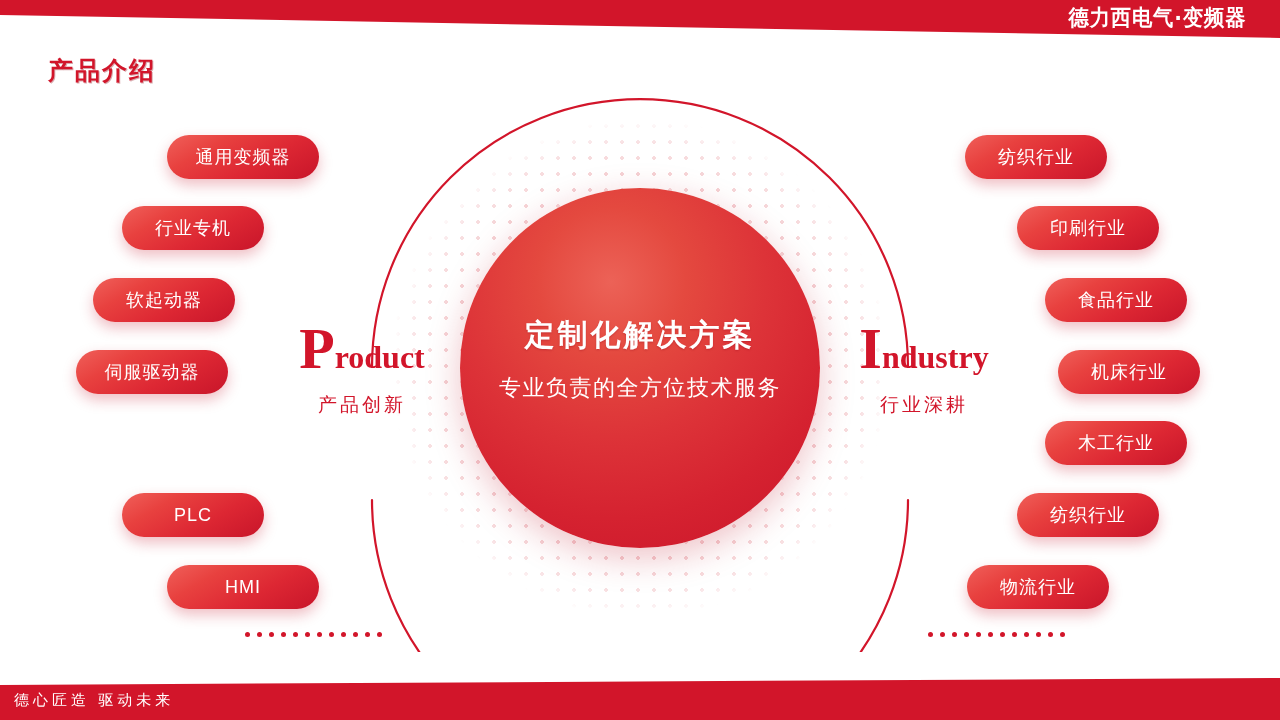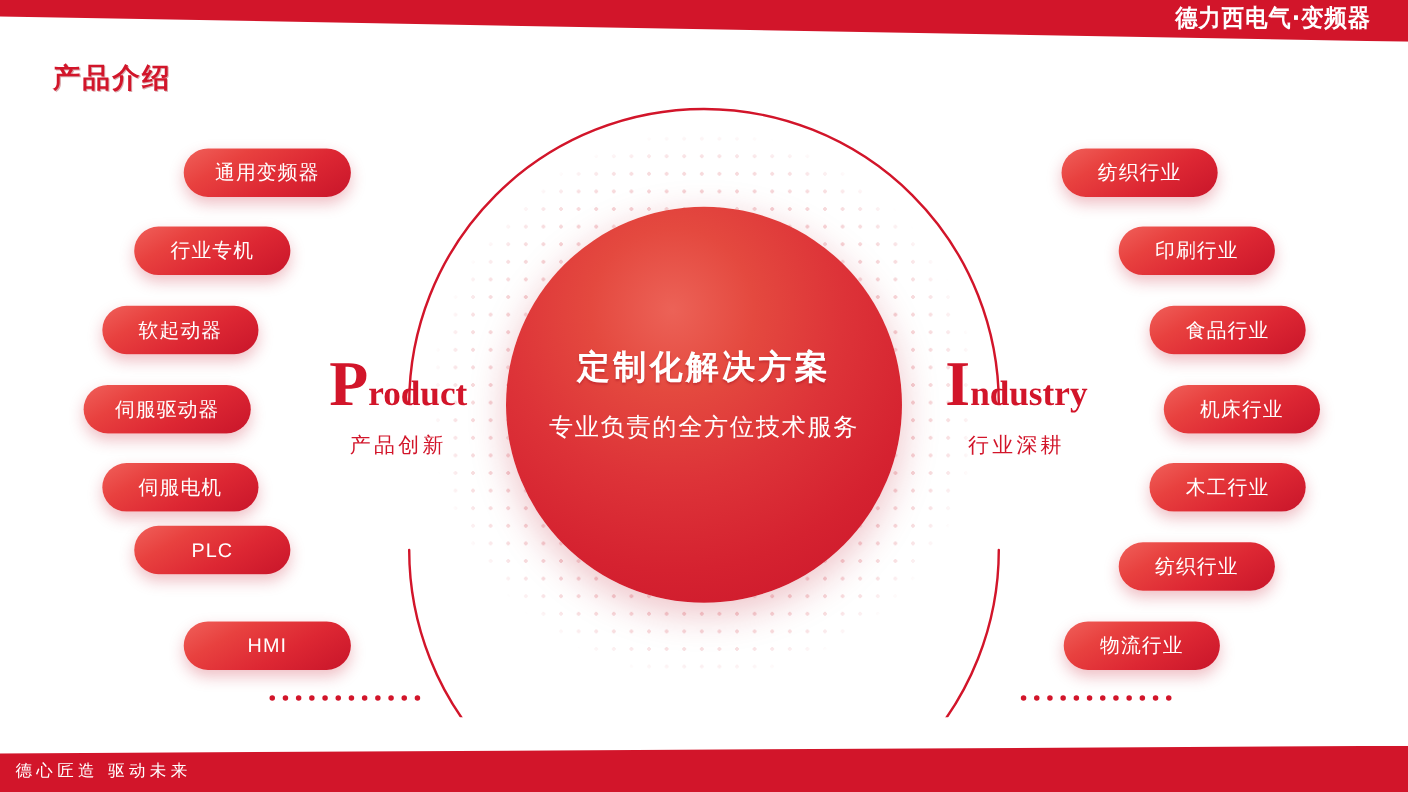--- a/index.html
+++ b/index.html
@@ -164,22 +164,21 @@
 
   <div class="side-head" id="head-industry">
     <div class="en"><span class="cap">I</span><span class="rest">ndustry</span></div>
     <div class="cn">行业深耕</div>
   </div>
 
   <div class="pill w-big" style="left:167px;  top:135px;">通用变频器</div>
   <div class="pill w-mid" style="left:122px;  top:206px;">行业专机</div>
   <div class="pill w-mid" style="left:93px;   top:278px;">软起动器</div>
   <div class="pill w-big" style="left:76px;   top:350px;">伺服驱动器</div>
-  <div class="pill w-mid" style="left:93px;   top:421px;">伺服电机</div>
-  <div class="pill w-mid" style="left:122px;  top:478px;">PLC</div>
+  <div class="pill w-mid" style="left:122px;  top:493px;">PLC</div>
   <div class="pill w-big" style="left:167px;  top:565px;">HMI</div>
   <div class="dot-row" id="trail-left" style="left:245px; top:632px;">
       <i></i>
       <i></i>
       <i></i>
       <i></i>
       <i></i>
       <i></i>
       <i></i>
       <i></i>

